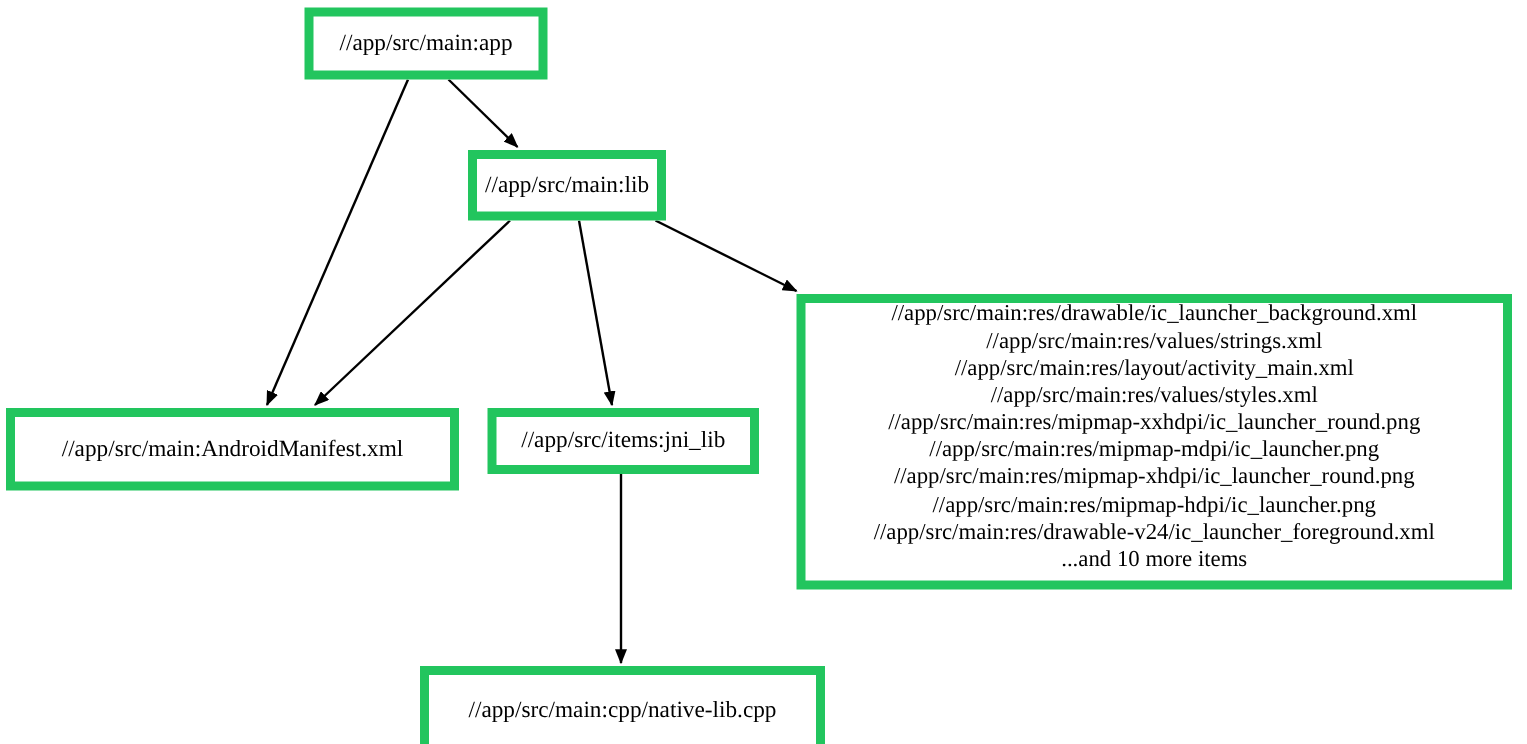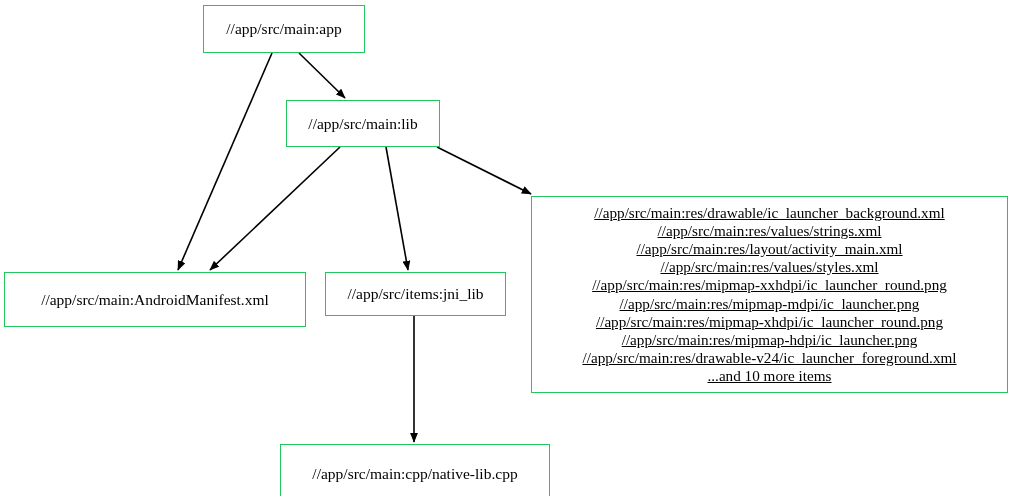--- a/index.html
+++ b/index.html
@@ -18,52 +18,51 @@
   #edge-layer {
     position: absolute;
     left: 0;
     top: 0;
     width: 1018px;
     height: 496px;
   }
   .node {
     position: absolute;
     box-sizing: border-box;
-    border: 1px solid #22c55e;
+    border: 6px solid #22c55e;
     background: #ffffff;
     display: flex;
     align-items: center;
     justify-content: center;
     text-align: center;
     color: #000000;
     z-index: 2;
   }
   .node-label {
     display: block;
     width: 100%;
     text-align: center;
     line-height: 1.0;
     white-space: nowrap;
     font-size: 15.5px;
   }
   .node-multiline {
-    align-items: center;
+    align-items: flex-end;
     justify-content: center;
     padding: 5px 4px;
-    text-decoration: underline;
   }
   .node-multiline .node-label {
     white-space: pre-line;
     line-height: 1.195;
     font-size: 15.2px;
   }
 
   
   #node-app        { left: 203px; top: 5px;   width: 162px; height: 48px; }
-  #node-lib        { left: 286px; top: 100px; width: 154px; height: 47px; }
+  #node-lib        { left: 312px; top: 100px; width: 132px; height: 47px; }
   #node-manifest   { left: 4px;   top: 272px; width: 302px; height: 55px; }
   #node-jni        { left: 325px; top: 272px; width: 181px; height: 44px; }
   #node-cpp        { left: 280px; top: 444px; width: 270px; height: 59px; }
   #node-res        { left: 531px; top: 196px; width: 477px; height: 197px; }
 </style>
 </head>
 <body>
 
 <div id="graph-root">
 

